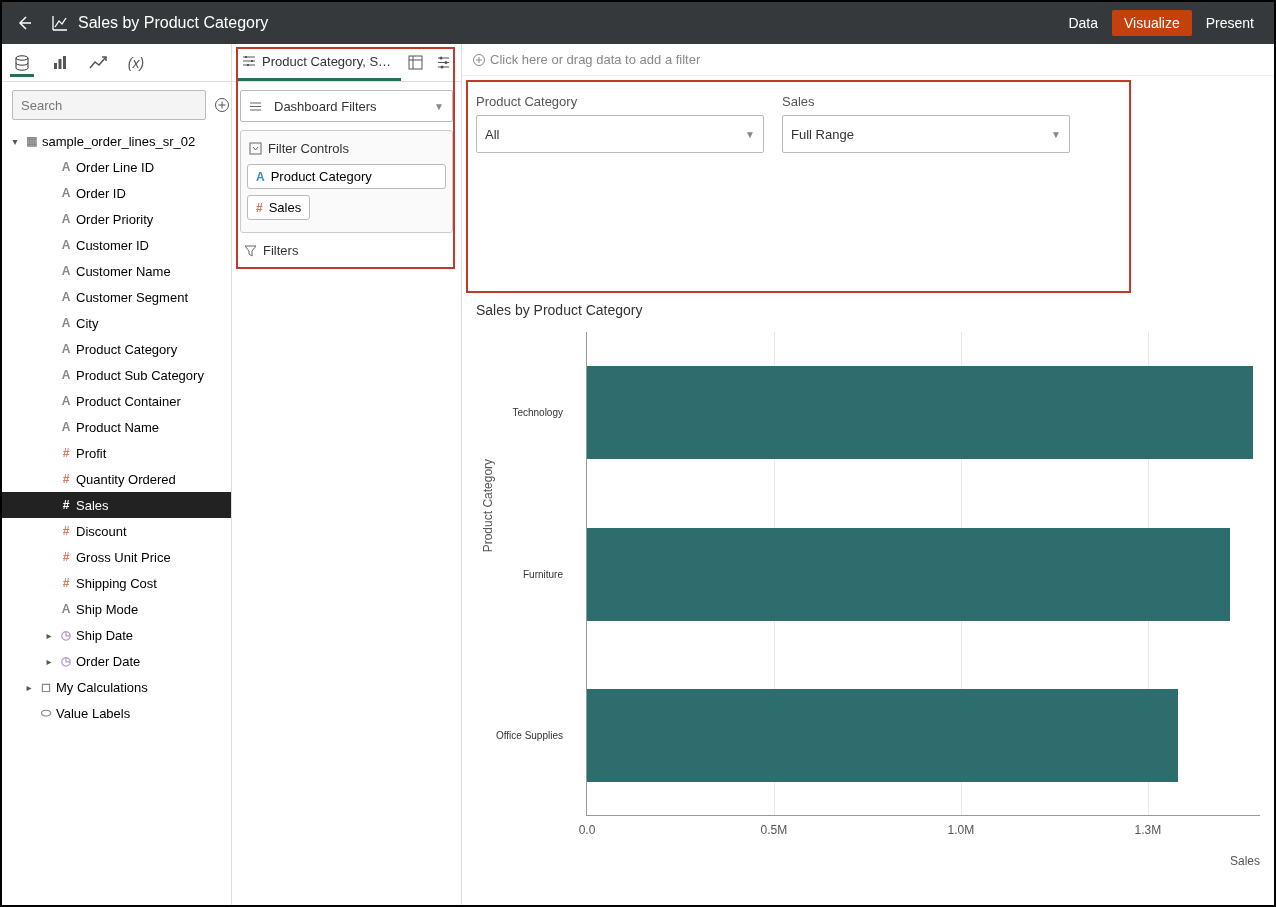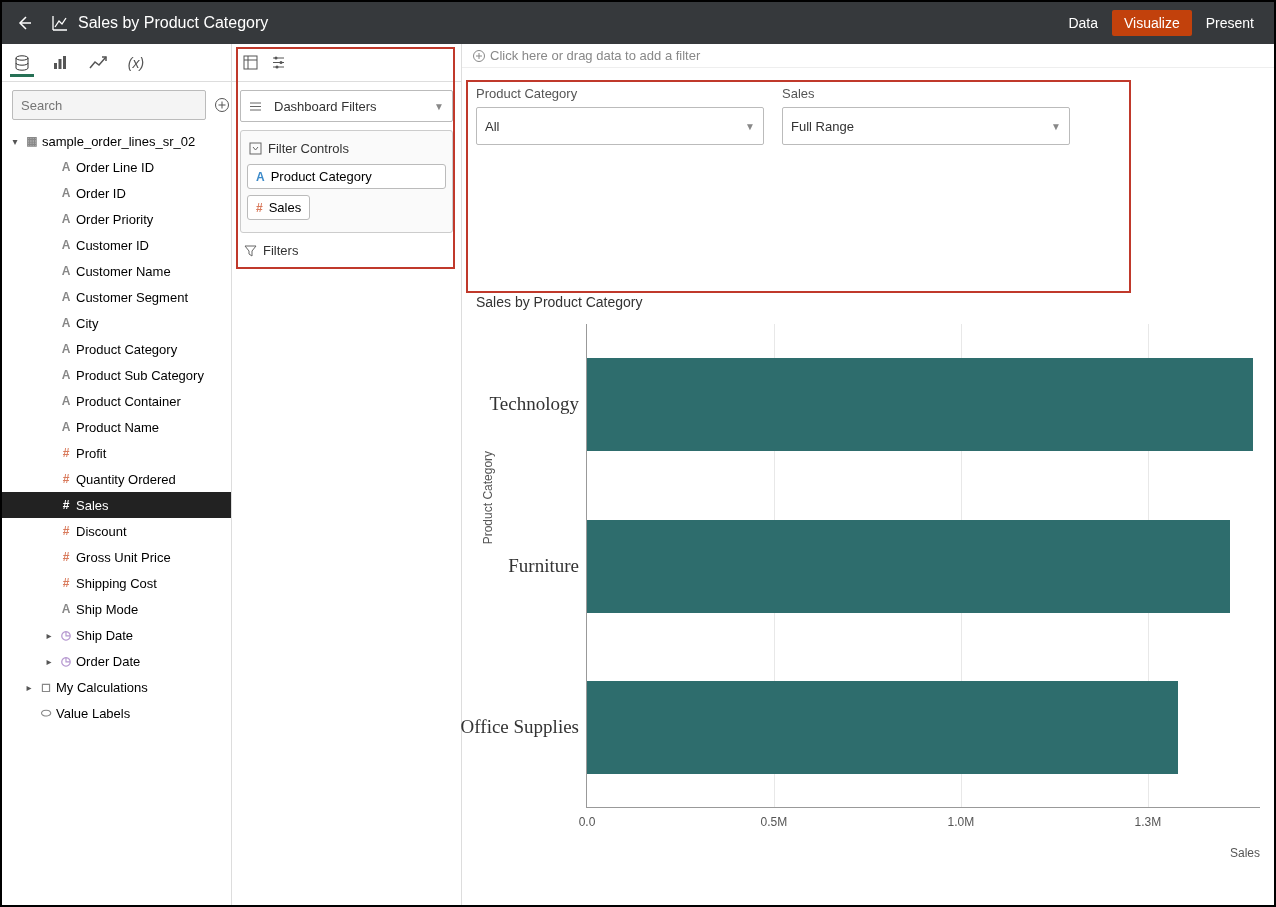--- a/index.html
+++ b/index.html
@@ -64,36 +64,36 @@
 .chip .ci.a { color: #3c8ac9; }
 .chip .ci.h { color: #d97b5d; }
 .filters-row { display: flex; align-items: center; gap: 6px; font-size: 13px; color: #333; padding: 10px 4px 4px; }
 
 
 .red-box { border: 2px solid #c0392b; position: absolute; pointer-events: none; }
 .red-box.rb1 { left: 236px; top: 47px; width: 219px; height: 222px; }
 .red-box.rb2 { left: 466px; top: 80px; width: 665px; height: 213px; }
 
 
-.filter-hint-row { height: 24px; display: flex; align-items: center; padding: 0 10px; font-size: 13px; color: #888; border-bottom: 1px solid #eee; gap: 4px; }
+.filter-hint-row { height: 32px; display: flex; align-items: center; padding: 0 10px; font-size: 13px; color: #888; border-bottom: 1px solid #eee; gap: 4px; }
 .filter-area { padding: 18px 14px 0; display: flex; gap: 18px; min-height: 210px; }
 .fcol { display: flex; flex-direction: column; gap: 6px; }
 .flabel { font-size: 13px; color: #555; }
 .fselect { width: 288px; height: 38px; border: 1px solid #bbb; display: flex; align-items: center; justify-content: space-between; padding: 0 8px; font-size: 13px; color: #333; cursor: pointer; border-radius: 2px; background: #fff; }
 
 
 .chart-area { flex: 1; padding: 16px 14px 20px; position: relative; }
 .chart-title { font-size: 14px; color: #333; margin-bottom: 14px; }
 .chart-wrap { position: relative; height: 520px; margin-left: 110px; }
 .yaxis-label { position: absolute; left: -98px; top: 50%; transform: rotate(-90deg) translateX(50%); transform-origin: left center; font-size: 12px; color: #555; white-space: nowrap; }
 .xaxis-label { position: absolute; right: 0; bottom: -16px; font-size: 12px; color: #555; }
 .plot { position: absolute; left: 0; right: 0; top: 0; bottom: 36px; border-left: 1px solid #999; border-bottom: 1px solid #999; }
 .vgrid { position: absolute; top: 0; bottom: 0; border-left: 1px solid #e8e8e8; }
 .hbar { position: absolute; height: 93px; background: #2e6d6d; left: 0; }
-.cat-label { position: absolute; right: 100%; padding-right: 8px; font-size: 19px; color: #333; white-space: nowrap; transform: translateY(-50%); font-family: Liberation Serif, serif; }
+.cat-label { position: absolute; right: 100%; padding-right: 24px; font-size: 10px; color: #333; white-space: nowrap; transform: translateY(-50%); }
 .xtick { position: absolute; bottom: -22px; font-size: 12px; color: #555; transform: translateX(-50%); }
 </style>
 </head>
 <body>
 
 <div class="header">
   <div class="back-btn">
     <svg width="16" height="16" viewBox="0 0 16 16">
         <path d="M10 2 L4 8 L10 14" stroke="#fff" stroke-width="1.5" fill="none"></path>
         <path d="M4 8 H15" stroke="#fff" stroke-width="1.5"></path>
@@ -264,20 +264,29 @@
       <div class="tree-row indent-1">
         <span class="caret"></span>
           <span class="ticon tag">⬭</span>
         <span class="label">Value Labels</span>
       </div>
     </div>
   </div>
 
   <div class="mid-panel">
     <div class="mid-tabs">
+      <div class="mid-tab-main">
+        <svg width="14" height="14" viewBox="0 0 14 14">
+            <path d="M1 3 H13 M1 7 H13 M1 11 H13" stroke="#555"></path>
+            <rect x="3" y="2" width="2" height="2" fill="#555"></rect>
+            <rect x="9" y="6" width="2" height="2" fill="#555"></rect>
+            <rect x="5" y="10" width="2" height="2" fill="#555"></rect>
+          </svg>
+        <span>Product Category, S…</span>
+      </div>
       <div class="mid-tab-icon">
         <svg width="15" height="15" viewBox="0 0 15 15">
             <rect x="1" y="1" width="13" height="13" stroke="#555" fill="none"></rect>
             <path d="M5 1 V14 M1 5 H14" stroke="#555"></path>
           </svg>
       </div>
       <div class="mid-tab-icon">
         <svg width="15" height="15" viewBox="0 0 15 15">
             <path d="M2 3 H13 M2 7.5 H13 M2 12 H13" stroke="#555"></path>
             <circle cx="5" cy="3" r="1.5" fill="#555"></circle>

